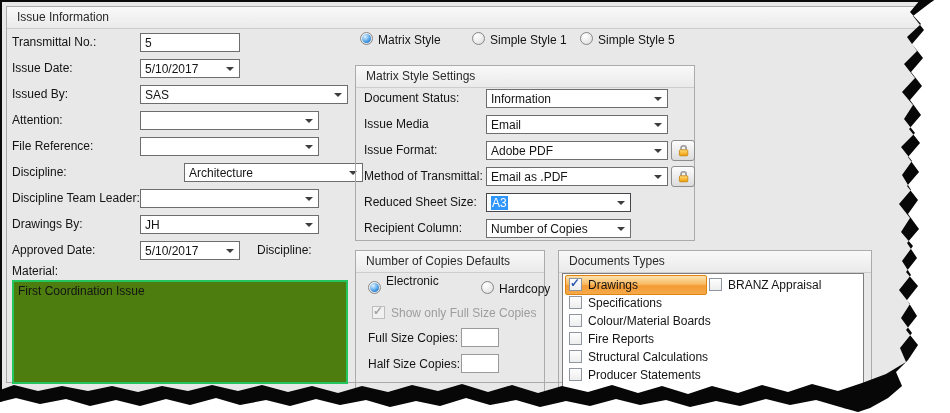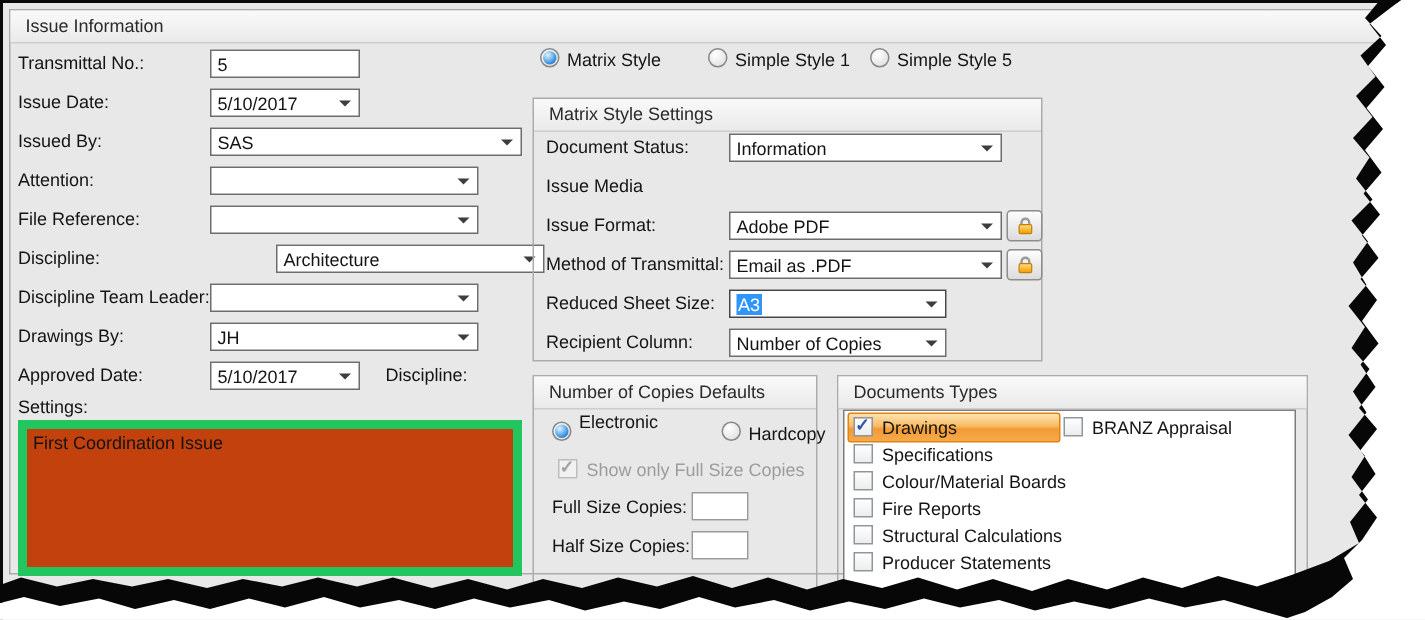--- a/index.html
+++ b/index.html
@@ -27,21 +27,21 @@
   .radio.sel::after{content:"";position:absolute;left:1px;top:1px;right:1px;bottom:1px;border-radius:50%;
          background:radial-gradient(circle at 35% 30%,#dff2ff 0%,#6cb2ec 45%,#1f7cd2 78%,#145a9c 100%);}
   .cb{position:absolute;width:13px;height:13px;border:1px solid #8f96a0;box-sizing:border-box;
       background:linear-gradient(#fefefe,#ededee);}
   .cb .mk{position:absolute;left:0px;top:-3px;font-size:12px;font-weight:bold;color:#2f59b0;}
   .cb.dis{border-color:#bdbdbd;background:#f1f1f2;}
   .cb.dis .mk{color:#a3a3a3;}
   .listbox{position:absolute;background:#ffffff;border:1px solid #7d7d7d;box-sizing:border-box;}
   .hl-orange{position:absolute;border:1px solid #e0830f;border-radius:2px;
              background:linear-gradient(#fcE3b2 0%,#f8bb63 45%,#f39b34 55%,#f6aa4b 100%);}
-  .textarea{position:absolute;background:#c2410c;border:6px solid #22c55e;box-sizing:border-box;
+  .textarea{position:absolute;background:#4d7c0f;border:2px solid #22c55e;box-sizing:border-box;
             padding:2px 4px;}
   .tear{position:absolute;left:0;top:0;pointer-events:none;}
 </style>
 </head>
 <body>
 
 <div id="screen">
   <div class="panel">
 
     <div class="group" style="left:4px;top:4px;width:926px;height:377px;">
@@ -97,21 +97,21 @@
       <span class="arrow"></span>
     </div>
 
     <span class="lbl" style="left:10px;top:241px;">Approved Date:</span>
     <div class="combo" style="left:138px;top:239px;width:98px;">
       <span class="val">5/10/2017</span>
       <span class="arrow"></span>
     </div>
     <span class="lbl" style="left:255px;top:241px;">Discipline:</span>
 
-    <span class="lbl" style="left:10px;top:262px;">Settings:</span>
+    <span class="lbl" style="left:10px;top:262px;">Material:</span>
     <div class="textarea" style="left:10px;top:278px;width:336px;height:104px;">
       <span>First Coordination Issue</span>
     </div>
 
     <span class="radio sel" style="left:358px;top:30px;"></span>
     <span class="lbl" style="left:376px;top:31px;">Matrix Style</span>
     <span class="radio" style="left:470px;top:30px;"></span>
     <span class="lbl" style="left:488px;top:31px;">Simple Style 1</span>
     <span class="radio" style="left:578px;top:30px;"></span>
     <span class="lbl" style="left:596px;top:31px;">Simple Style 5</span>
@@ -122,20 +122,24 @@
       </div>
     </div>
 
     <span class="lbl" style="left:362px;top:89px;">Document Status:</span>
     <div class="combo" style="left:484px;top:87px;width:180px;">
       <span class="val">Information</span>
       <span class="arrow"></span>
     </div>
 
     <span class="lbl" style="left:362px;top:115px;">Issue Media</span>
+    <div class="combo" style="left:484px;top:113px;width:180px;">
+      <span class="val">Email</span>
+      <span class="arrow"></span>
+    </div>
 
     <span class="lbl" style="left:362px;top:141px;">Issue Format:</span>
     <div class="combo" style="left:484px;top:139px;width:180px;">
       <span class="val">Adobe PDF</span>
       <span class="arrow"></span>
     </div>
     <div class="lockbtn" style="left:669px;top:138px;">
       <svg width="13" height="13" viewBox="0 0 13 13">
         <defs>
             <linearGradient id="lg1" x1="0" y1="0" x2="0" y2="1">

